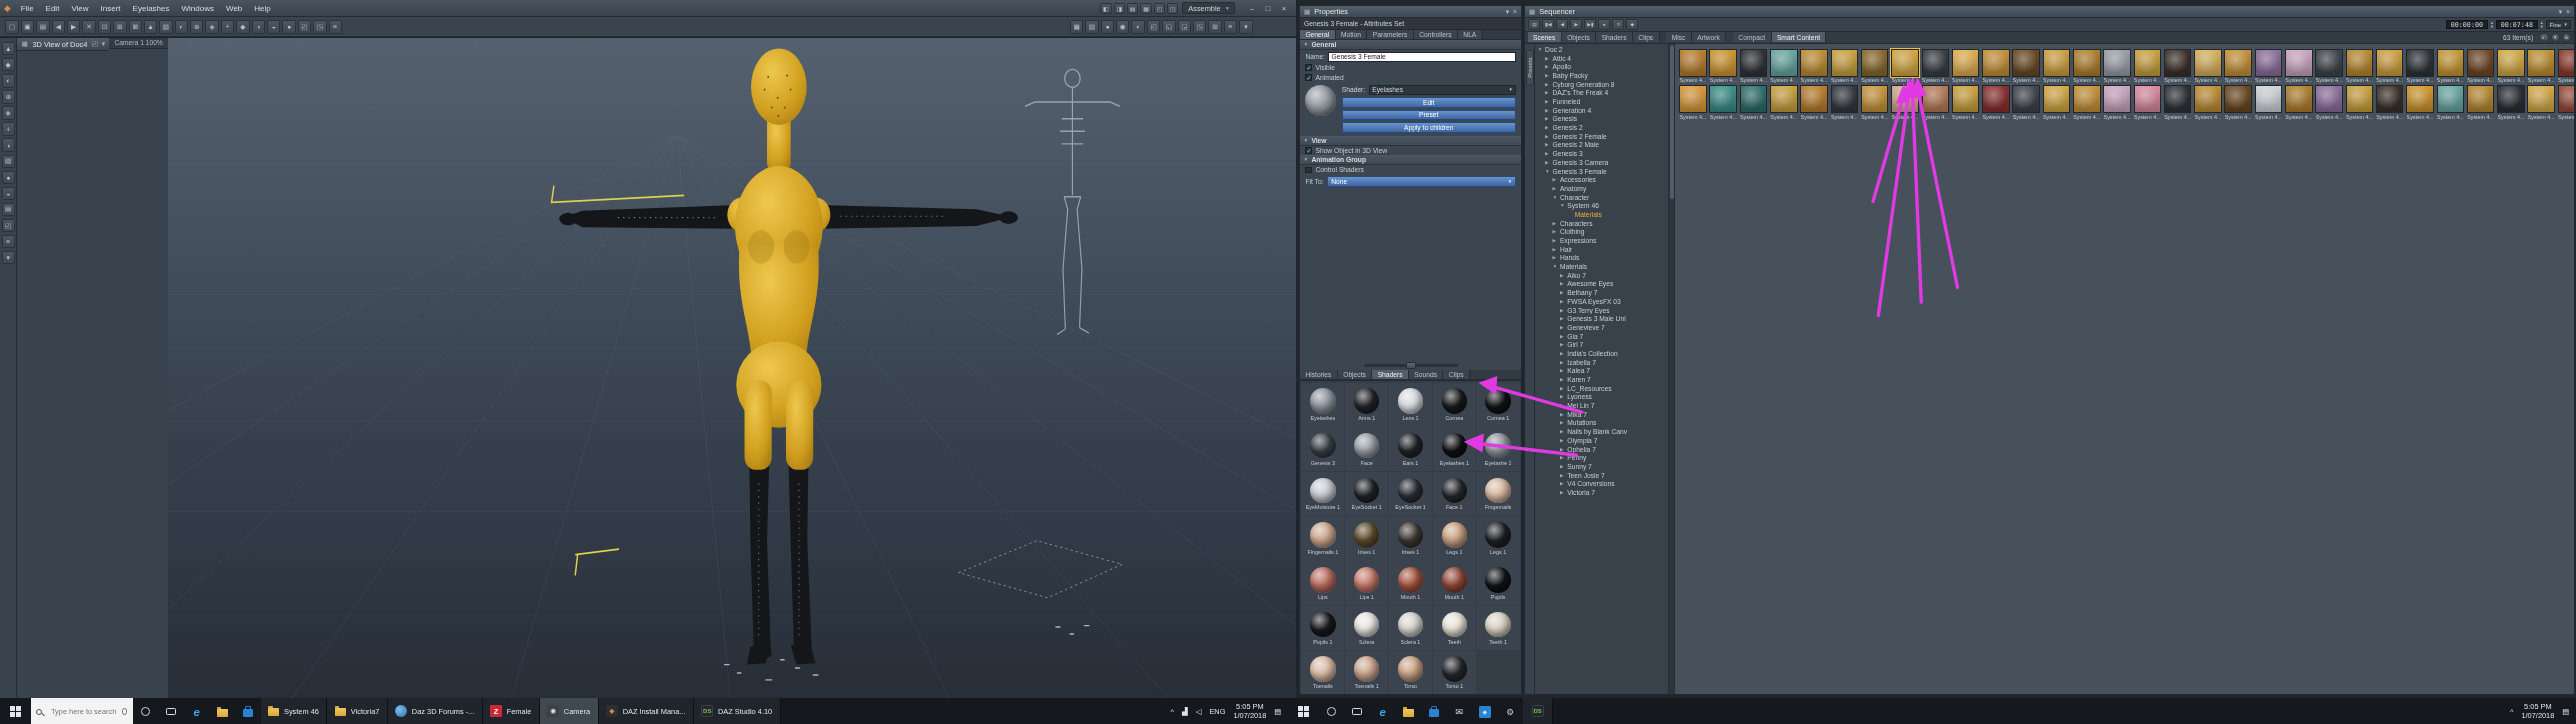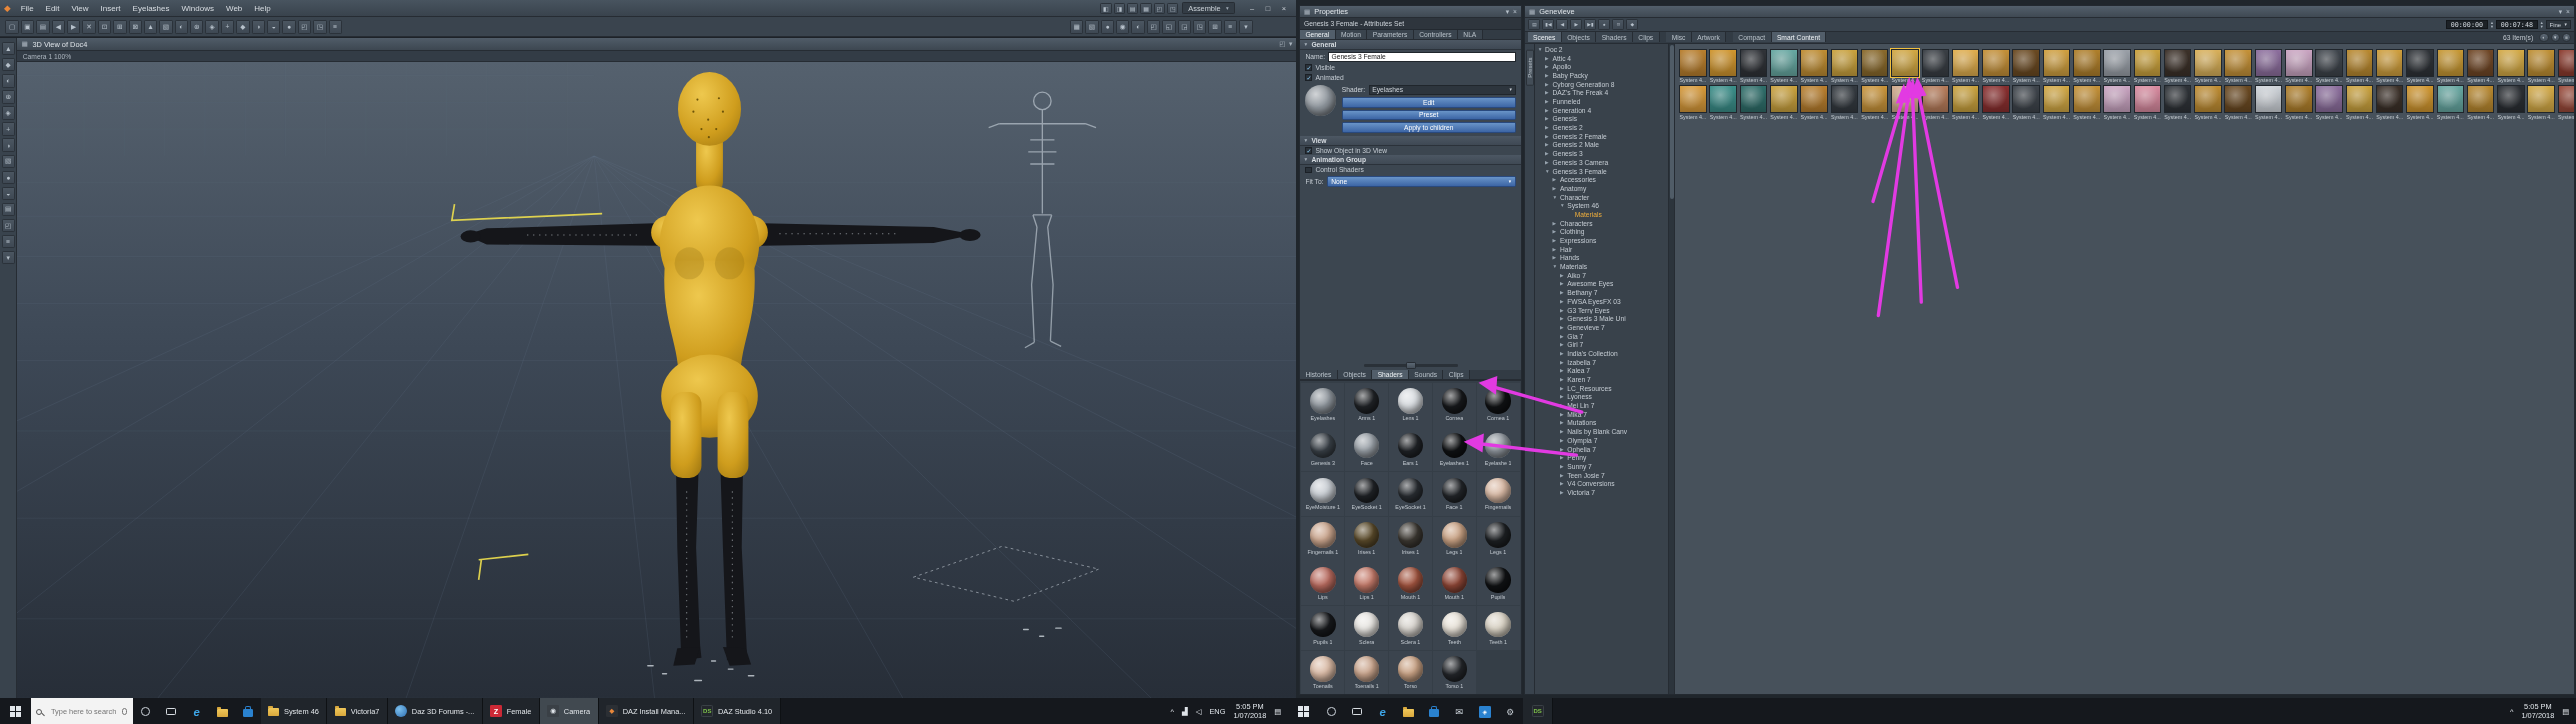--- a/index.html
+++ b/index.html
@@ -25,21 +25,21 @@
   .icnbox{width:13.4px;height:13.4px;flex:none;border-radius:1.3px;background:linear-gradient(#4b5661,#3e4853);
     border:0.7px solid #2b323a;color:#b6c0ca;font-size:6.7px;display:flex;align-items:center;justify-content:center;}
   .icnbox.sm{width:11.4px;height:10.7px;font-size:6px;}
   #main-toolbar{position:absolute;left:0;top:17.4px;width:1296px;height:20px;background:#3a444e;
     border-bottom:0.7px solid #262c33;display:flex;align-items:center;padding:0 5.4px;z-index:5;}
   #main-toolbar .right{margin-left:auto;margin-right:38px;}
   #tool-palette{position:absolute;left:0;top:38px;width:17.4px;height:660px;background:#39434d;border-right:0.7px solid #262c33;
     display:flex;flex-direction:column;gap:2.7px;padding-top:4px;align-items:center;z-index:4;}
 
   
-  #viewport{position:absolute;left:17.4px;top:38px;width:1279px;height:660px;display:flex;flex-direction:column;background:#39434d;}
+  #viewport{position:absolute;left:17.4px;top:38px;width:1279px;height:660px;display:flex;flex-direction:row;background:#39434d;}
   .vp-title{height:13.4px;background:linear-gradient(#505c68,#3d4751);display:flex;align-items:center;padding:0 4px;gap:4.7px;
     font-size:7.4px;color:#dde2e7;border-bottom:0.7px solid #262c33;}
   .vp-title .ticn{font-size:6.7px;color:#aab4be;}
   .vp-title .right{margin-left:auto;display:flex;gap:3.4px;}
   .vp-cam{height:10.7px;background:#333c46;font-size:6.7px;color:#aeb7c0;display:flex;align-items:center;padding:0 5.4px;
     border-bottom:0.7px solid #262c33;}
   #scene{flex:1;width:100%;height:100%;display:block;}
 
   
   #rm-bg{position:absolute;left:1296px;top:0;width:1280px;height:698px;background:#20262c;}
@@ -610,21 +610,21 @@
         <div class="matcell">
           <div class="sphere" style="--c: #23262a;"></div>
           <span class="matlabel">Torso 1</span>
         </div>
       </div>
   </div>
 
   <div id="seq" class="panel">
     <div class="panel-title">
       <span class="ticn">▦</span>
-      <span>Genevieve</span>
+      <span>Sequencer</span>
       <span class="right">
         <span>▾</span>
         <span>×</span>
       </span>
     </div>
     <div class="seq-toolbar">
       <span style="display:flex;gap:2px;">
 
       <span class="icnbox">▤</span>
           <span class="icnbox">▮◀</span>

